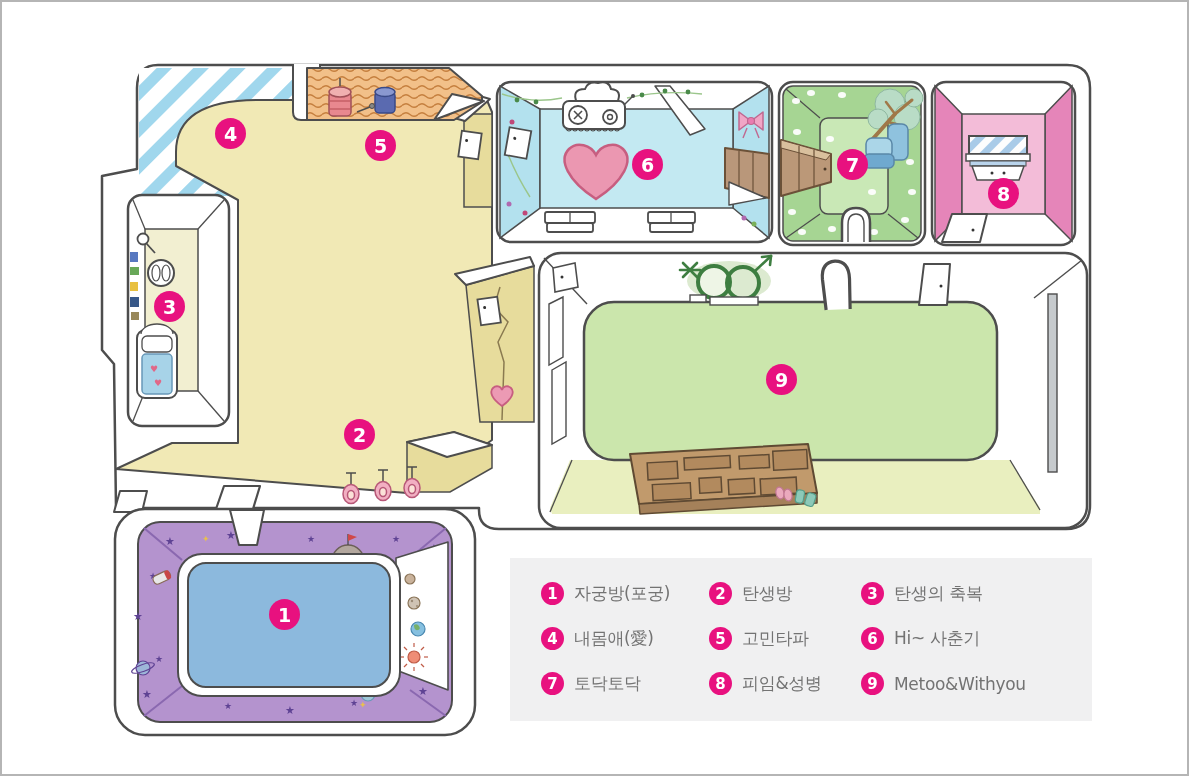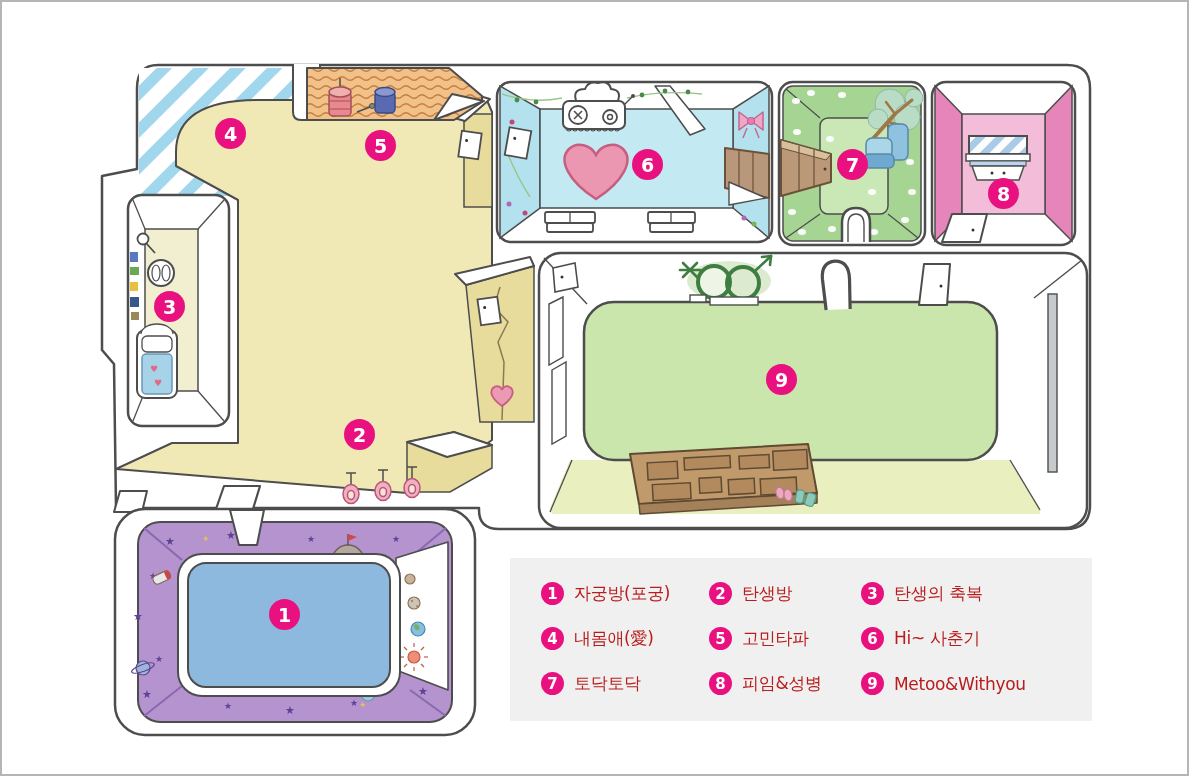--- a/index.html
+++ b/index.html
@@ -24,21 +24,21 @@
     background:#f0f0f1; box-sizing:border-box;
     display:grid; grid-template-columns:168px 152px auto;
     padding:24px 0 0 31px; row-gap:22px; align-content:start; z-index:4;
   }
   .legend-item { display:flex; align-items:center; gap:10px; height:23px; }
   .legend-num {
     flex:0 0 23px; width:23px; height:23px; border-radius:50%;
     background:#e8117f; color:#fff; font-size:15px; font-weight:bold;
     display:flex; align-items:center; justify-content:center;
   }
-  .legend-label { font-size:17px; color:#b91c1c; white-space:nowrap; letter-spacing:-0.3px; }
+  .legend-label { font-size:17px; color:#737373; white-space:nowrap; letter-spacing:-0.3px; }
 </style>
 </head>
 <body>
 
 <div class="canvas">
 
 <svg class="plan" width="1189" height="776" viewBox="0 0 1189 776">
   <defs>
     <pattern id="stripeBlue" width="26" height="26" patternUnits="userSpaceOnUse" patternTransform="rotate(45)">
       <rect width="26" height="26" fill="#ffffff"></rect>

